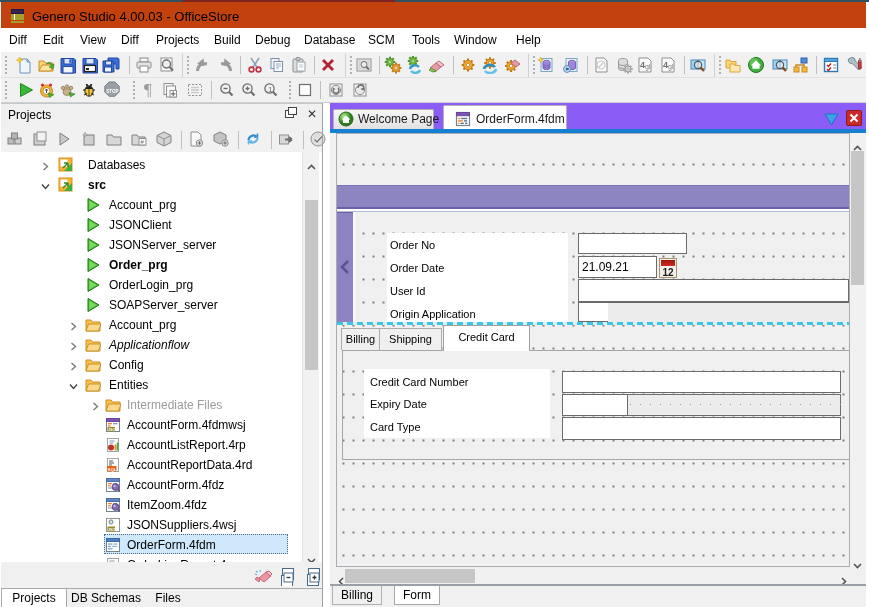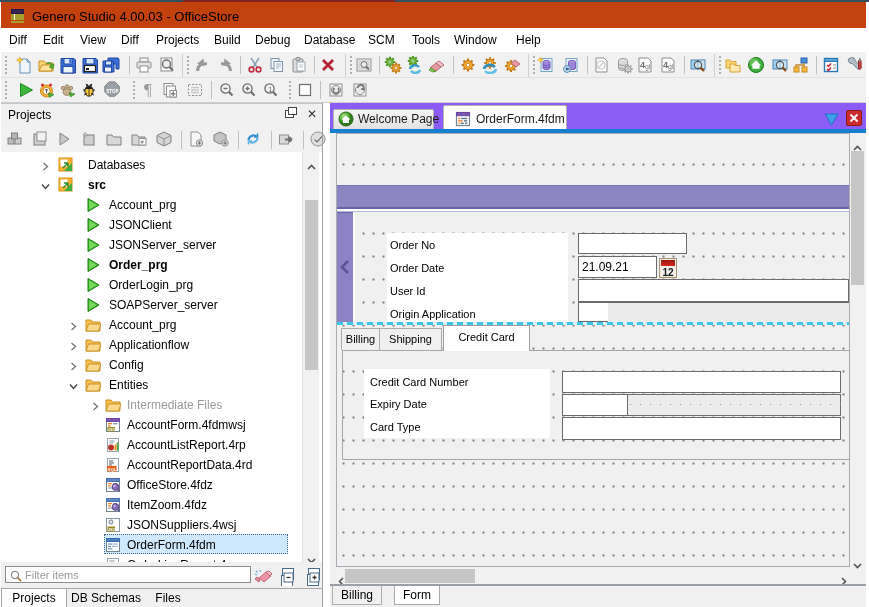--- a/index.html
+++ b/index.html
@@ -686,21 +686,21 @@
           <div class="trow" style="left:0;top:163px;width:300px;">
             <span class="texp" style="left:68px;top:5px;"><svg width="9" height="9" viewBox="0 0 9 9">
                 <path d="M2.5 1l4 3.5-4 3.5" fill="none" stroke="#7a7a7a" stroke-width="1.4"></path>
               </svg></span>
             <span class="tico" style="left:84px;top:2px;"><svg width="16" height="16" viewBox="0 0 16 16">
                 <path d="M1 3h5l1.5 2H15v9H1z" fill="#f9c04a" stroke="#c8922b"></path>
                 <path d="M1 14l2.5-7H16l-2.5 7z" fill="#fcd98a" stroke="#c8922b"></path>
               </svg></span>
             <span class="txt" style="left:108px;">Account_prg</span>
           </div>
-          <div class="trow" style="left:0;top:183px;width:272px;">
+          <div class="trow" style="left:0;top:183px;width:272px;font-style:italic;">
             <span class="texp" style="left:68px;top:5px;"><svg width="9" height="9" viewBox="0 0 9 9">
                 <path d="M2.5 1l4 3.5-4 3.5" fill="none" stroke="#7a7a7a" stroke-width="1.4"></path>
               </svg></span>
             <span class="tico" style="left:84px;top:2px;"><svg width="16" height="16" viewBox="0 0 16 16">
                 <path d="M1 3h5l1.5 2H15v9H1z" fill="#f9c04a" stroke="#c8922b"></path>
                 <path d="M1 14l2.5-7H16l-2.5 7z" fill="#fcd98a" stroke="#c8922b"></path>
               </svg></span>
             <span class="txt" style="left:108px;">Applicationflow</span>
           </div>
           <div class="trow" style="left:0;top:203px;width:300px;">
@@ -771,21 +771,21 @@
                 <rect x="1.5" y="1.5" width="13" height="3" fill="#5d87c6" stroke="#4a6fa8"></rect>
                 <rect x="3" y="6" width="4" height="1.2" fill="#ee8130"></rect>
                 <rect x="8" y="6" width="4" height="1.2" fill="#98a4b0"></rect>
                 <rect x="3" y="8.2" width="3" height="1.2" fill="#ee8130"></rect>
                 <rect x="7" y="8.2" width="5" height="1.2" fill="#98a4b0"></rect>
                 <rect x="3" y="10.4" width="4" height="1.2" fill="#98a4b0"></rect>
                 <circle cx="10.5" cy="10" r="3.4" fill="#8a6ab8" stroke="#5a4a88"></circle>
                 <circle cx="9.5" cy="9" r="1.2" fill="#c8b8e8"></circle>
                 <line x1="12.8" y1="12.4" x2="14.5" y2="14.2" stroke="#5a4a88" stroke-width="1.6"></line>
               </svg></span>
-            <span class="txt" style="left:126px;">OfficeStore.4fdz</span>
+            <span class="txt" style="left:126px;">AccountForm.4fdz</span>
           </div>
           <div class="trow" style="left:0;top:343px;width:300px;">
             <span class="tico" style="left:104px;top:2px;"><svg width="16" height="16" viewBox="0 0 16 16">
                 <rect x="1.5" y="1.5" width="13" height="13" fill="#fff" stroke="#70838f"></rect>
                 <rect x="1.5" y="1.5" width="13" height="3" fill="#5d87c6" stroke="#4a6fa8"></rect>
                 <rect x="3" y="6" width="4" height="1.2" fill="#ee8130"></rect>
                 <rect x="8" y="6" width="4" height="1.2" fill="#98a4b0"></rect>
                 <rect x="3" y="8.2" width="3" height="1.2" fill="#ee8130"></rect>
                 <rect x="7" y="8.2" width="5" height="1.2" fill="#98a4b0"></rect>
                 <rect x="3" y="10.4" width="4" height="1.2" fill="#98a4b0"></rect>
@@ -832,27 +832,20 @@
       <div id="tscroll">
         <span class="abs" style="left:4px;top:4px;"><svg width="9" height="6" viewBox="0 0 9 6">
               <path d="M1 5l3.5-3.5L8 5" fill="none" stroke="#555" stroke-width="1.6"></path>
             </svg></span>
         <div class="thumb"></div>
         <span class="abs" style="left:4px;top:398px;"><svg width="9" height="6" viewBox="0 0 9 6">
               <path d="M1 1l3.5 3.5L8 1" fill="none" stroke="#555" stroke-width="1.6"></path>
             </svg></span>
       </div>
     </div>
-    <div id="filterbox">
-        <svg style="position:absolute;left:3px;top:2px;" width="14" height="14">
-          <circle cx="6" cy="6" r="3.6" fill="#fdfdfd" stroke="#8a8a8a" stroke-width="1.2"></circle>
-          <line x1="8.6" y1="8.6" x2="12" y2="12" stroke="#a0722a" stroke-width="1.6"></line>
-        </svg>
-        <span class="ph">Filter items</span>
-      </div>
       <svg class="abs" style="left:253px;top:466px;" width="19" height="15">
         <path d="M5 9l7-6 5 4-7 6z" fill="#ef93a4" stroke="#c06a7a"></path>
         <path d="M12 3l3-1 3 3-2 2z" fill="#f6bcc6" stroke="#c06a7a"></path>
         <path d="M1 10l2-2 3 2-1 3z" fill="#e88a9c" stroke="#c06a7a"></path>
         <path d="M1 5l2 1M2 2l1.5 1.5M6 1l.5 2" stroke="#6ab0d8" stroke-width="1.2"></path>
       </svg>
       <svg class="abs" style="left:277px;top:464px;" width="19" height="19">
         <rect x="4.5" y="1.5" width="11" height="11" fill="#fff" stroke="#4a6a8a"></rect>
         <rect x="7.5" y="4.5" width="11" height="11" fill="#fff" stroke="#4a6a8a" transform="translate(-4,4)"></rect>
         <rect x="6" y="6" width="9" height="9" fill="#fff" stroke="#4a6a8a"></rect>

